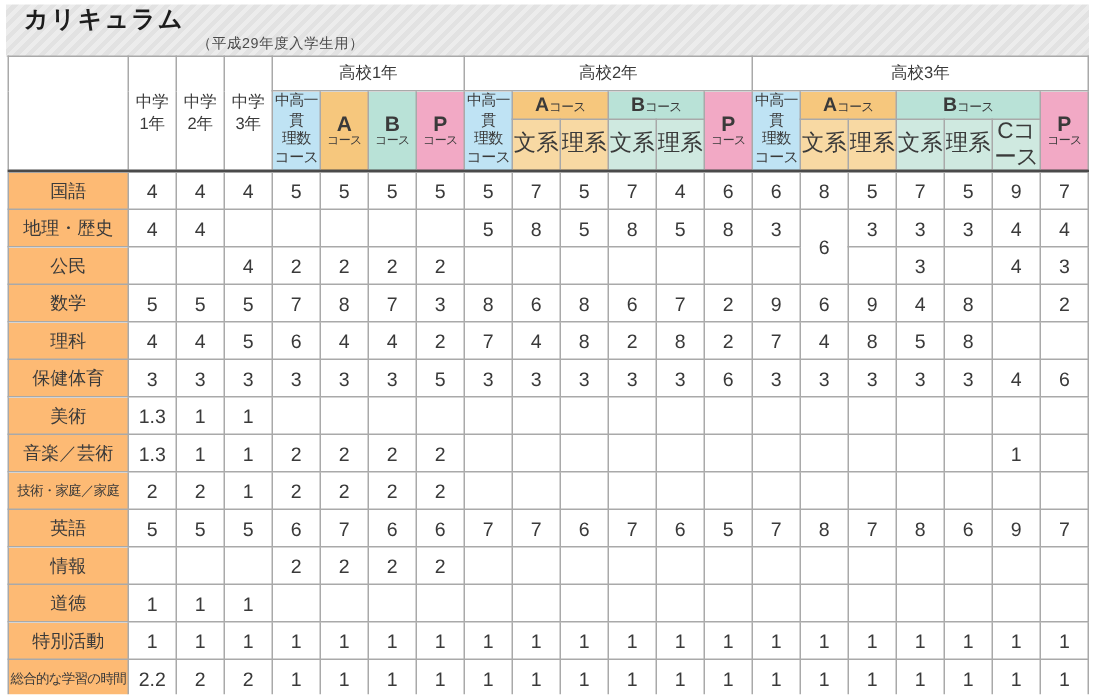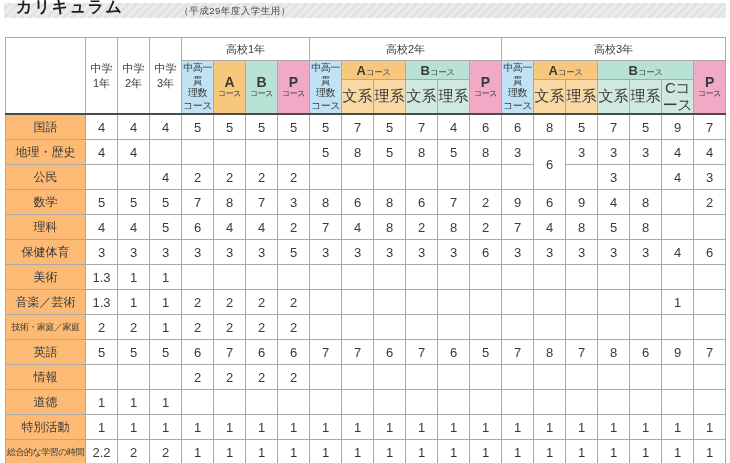--- a/index.html
+++ b/index.html
@@ -1,25 +1,25 @@
 <!DOCTYPE html>
 <html style="--yellow: #f1e87e; --yellow_tint: #f6f3cf; --blue: #bfe3f4; --blue_tint: #cfe9f6; --orange: #f6c77d; --orange_tint: #f8d9a3; --teal: #b9e2d7; --teal_tint: #cfe9e0; --pink: #f2a9c5; --pink_tint: #f5c5d8; --grid: #a9a9a9; --group_line: #6b6b6b; --header_line: #4a4a4a; --text: #3a3a3a; --stripe_a: #ececec; --stripe_b: #e2e2e2;"><head>
 <meta charset="utf-8">
 <style>
   html,body{margin:0;padding:0;background:#ffffff;}
   body{width:730px;height:463px;font-family:"Liberation Sans","DejaVu Sans",sans-serif;}
   .page{position:relative;width:730px;height:463px;overflow:hidden;background:#fff;}
 
   .title-band{
-    position:absolute;left:4px;top:3px;width:710px;height:15px;
+    position:absolute;left:4px;top:3px;width:710px;height:35px;
     background:repeating-linear-gradient(135deg,var(--stripe_a) 0px,var(--stripe_a) 3px,var(--stripe_b) 3px,var(--stripe_b) 6px);
-    display:flex;align-items:flex-end;padding-left:12px;gap:48px;
+    display:flex;align-items:flex-start;padding-left:12px;
   }
   .title-main{font-size:16px;font-weight:bold;color:#1c1c1c;letter-spacing:1.5px;}
-  .title-note{font-size:9.5px;color:#4a4a4a;margin-left:8px;margin-top:4px;letter-spacing:0.5px;}
+  .title-note{font-size:9.5px;color:#4a4a4a;margin-left:8px;margin-top:20px;letter-spacing:0.5px;}
 
   table.curriculum{
     position:absolute;left:5px;top:37px;width:720px;
     border-collapse:collapse;table-layout:fixed;
     border:1px solid #8f8f8f;
   }
   col.c-label{width:80px;}
   col.c-data{width:32px;}
   th,td{
     border:1px solid var(--grid);padding:0;margin:0;

